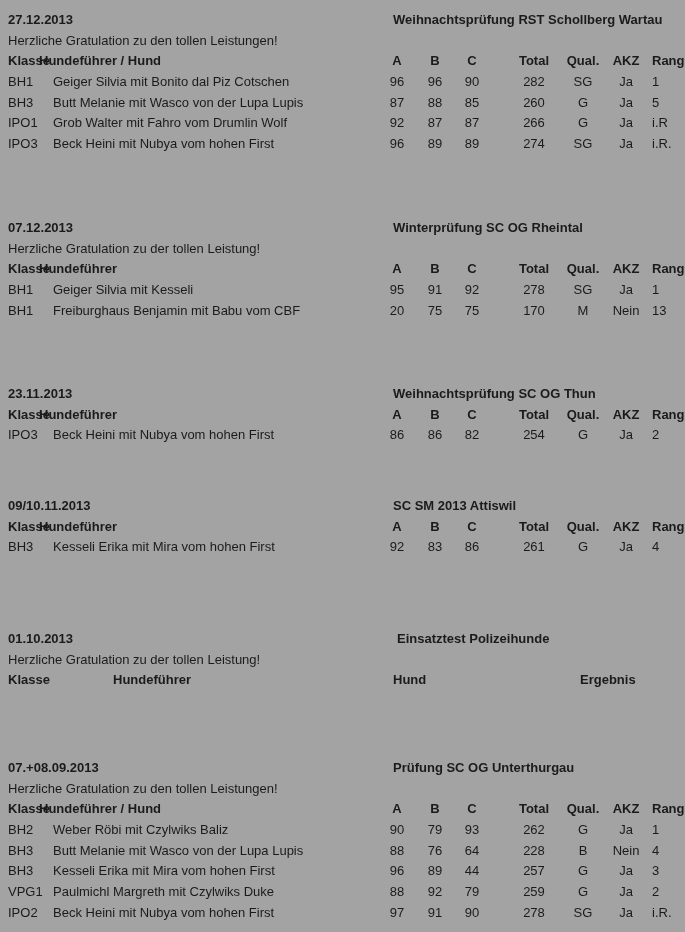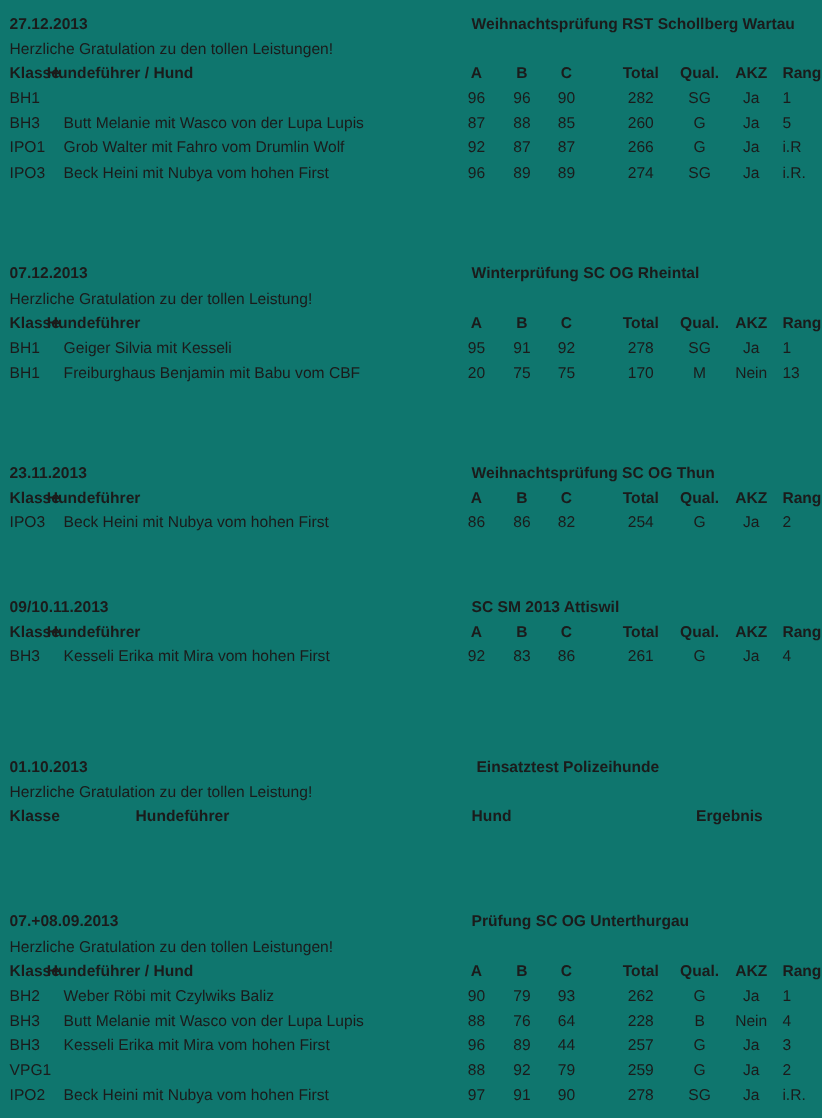--- a/index.html
+++ b/index.html
@@ -1,19 +1,19 @@
 <!DOCTYPE html>
 <html><head>
 <meta charset="utf-8">
 <style>
   html,body{margin:0;padding:0;background:#ffffff;}
   .page{
     position:relative;
     width:685px;height:932px;
-    background:#0f766e;
+    background:#a3a3a3;
     font-family:"Liberation Sans",sans-serif;
     font-size:13px;
     color:#1b1b1b;
     overflow:hidden;
   }
   .sec{position:absolute;left:0;width:685px;}
   .ln{position:relative;height:20.7px;}
   .ln span{position:absolute;top:2px;white-space:nowrap;}
   .b{font-weight:bold;}
   
@@ -62,20 +62,21 @@
       <span class="col col-a">A</span>
       <span class="col col-b">B</span>
       <span class="col col-c">C</span>
       <span class="col col-total">Total</span>
       <span class="col col-qual">Qual.</span>
       <span class="col col-akz">AKZ</span>
       <span class="col col-rang">Rang</span>
     </div>
     <div class="ln">
       <span class="p-kl">BH1</span>
+      <span class="p-nm">Geiger Silvia mit Bonito dal Piz Cotschen</span>
       <span class="col col-a">96</span>
       <span class="col col-b">96</span>
       <span class="col col-c">90</span>
       <span class="col col-total">282</span>
       <span class="col col-qual">SG</span>
       <span class="col col-akz">Ja</span>
       <span class="col col-rang">1</span>
     </div>
     <div class="ln">
       <span class="p-kl">BH3</span>
@@ -276,20 +277,21 @@
       <span class="col col-a">96</span>
       <span class="col col-b">89</span>
       <span class="col col-c">44</span>
       <span class="col col-total">257</span>
       <span class="col col-qual">G</span>
       <span class="col col-akz">Ja</span>
       <span class="col col-rang">3</span>
     </div>
     <div class="ln">
       <span class="p-kl">VPG1</span>
+      <span class="p-nm">Paulmichl Margreth mit Czylwiks Duke</span>
       <span class="col col-a">88</span>
       <span class="col col-b">92</span>
       <span class="col col-c">79</span>
       <span class="col col-total">259</span>
       <span class="col col-qual">G</span>
       <span class="col col-akz">Ja</span>
       <span class="col col-rang">2</span>
     </div>
     <div class="ln">
       <span class="p-kl">IPO2</span>

